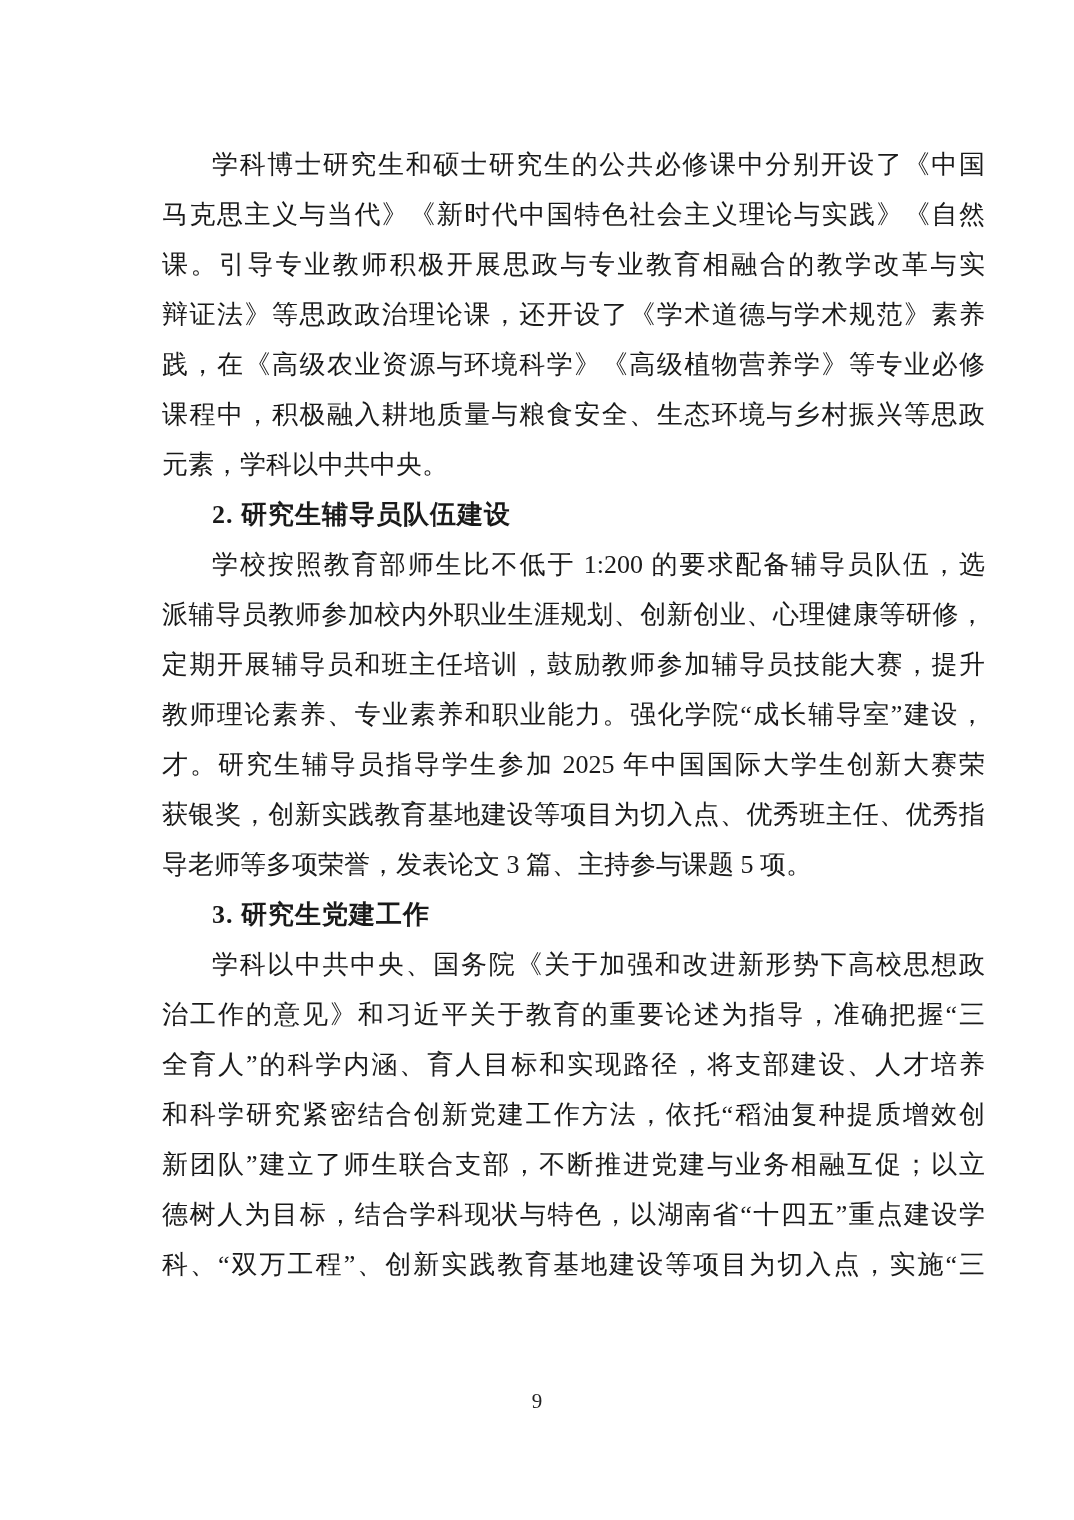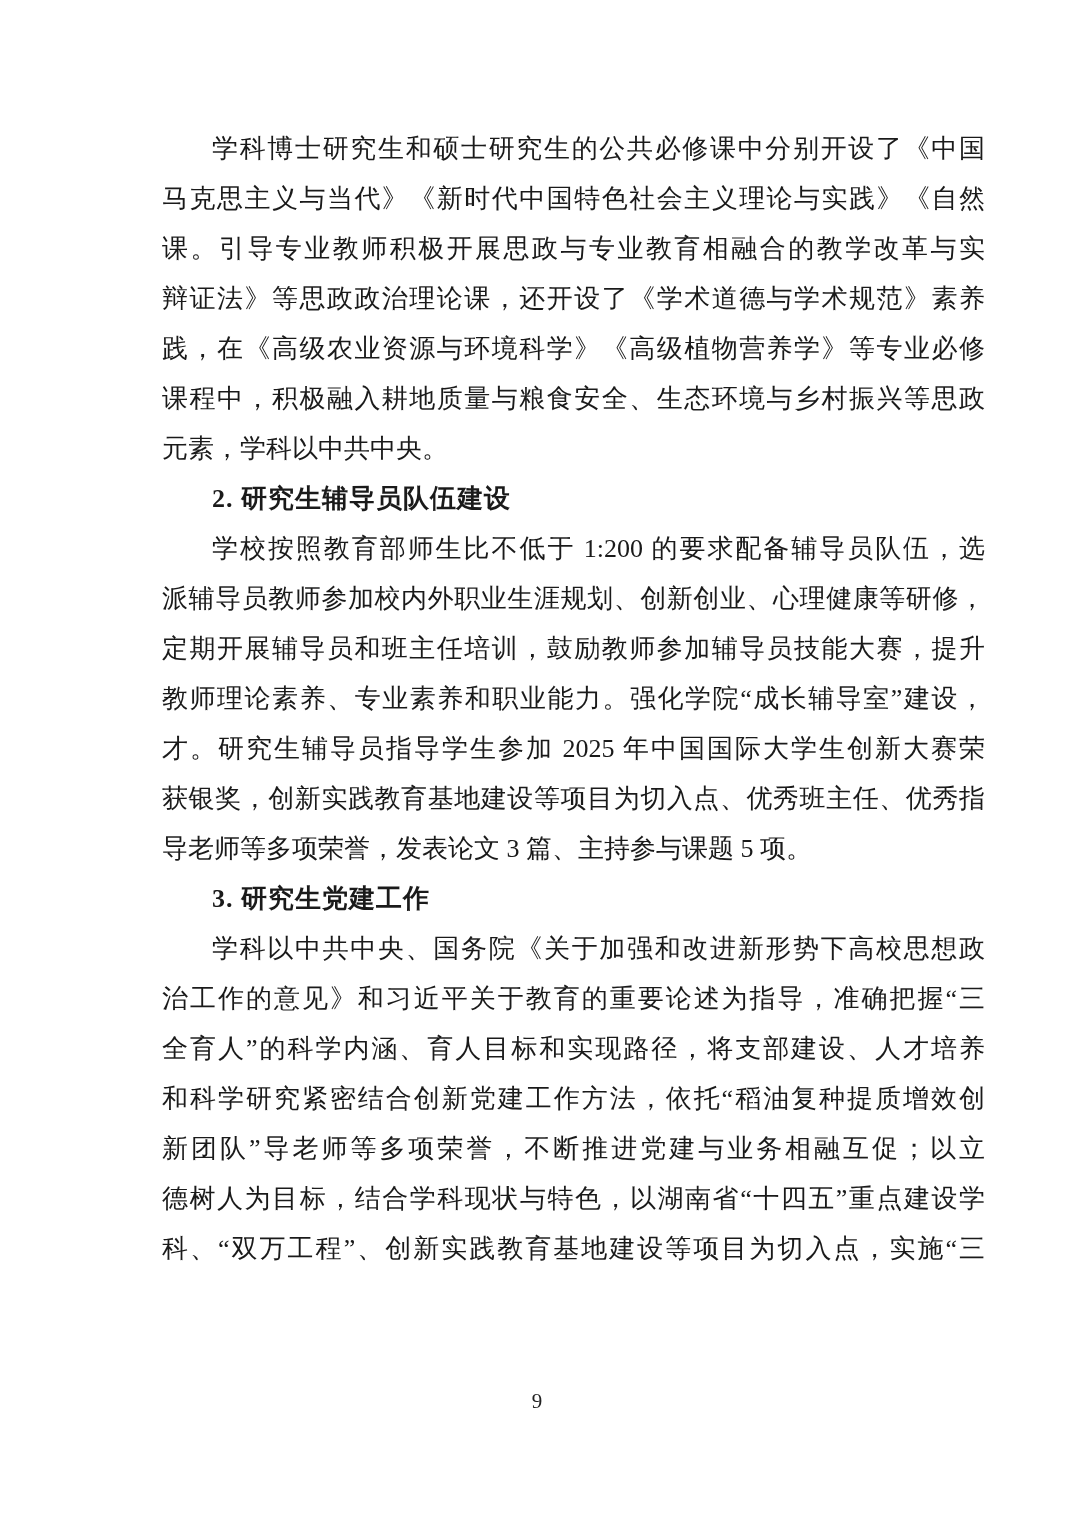--- a/index.html
+++ b/index.html
@@ -13,21 +13,21 @@
     height: 1520px;
     background: #ffffff;
     font-family: "Liberation Serif", "DejaVu Serif", serif;
     color: #1a1a1a;
     overflow: hidden;
     margin: 0 auto;
   }
   .doc-body {
     position: absolute;
     left: 162px;
-    top: 124px;
+    top: 140px;
     width: 823px;
   }
   .block { margin: 0; padding: 0; }
   .line {
     height: 50px;
     line-height: 50px;
     font-size: 26px;
     text-align: justify;
     text-align-last: justify;
     overflow: hidden;
@@ -78,19 +78,19 @@
         <div class="line end">导老师等多项荣誉，发表论文 3 篇、主持参与课题 5 项。</div>
       </div>
       <div class="block heading">
         <div class="line indent end">3. 研究生党建工作</div>
       </div>
       <div class="block paragraph">
         <div class="line indent">学科以中共中央、国务院《关于加强和改进新形势下高校思想政</div>
         <div class="line">治工作的意见》和习近平关于教育的重要论述为指导，准确把握“三</div>
         <div class="line">全育人”的科学内涵、育人目标和实现路径，将支部建设、人才培养</div>
         <div class="line">和科学研究紧密结合创新党建工作方法，依托“稻油复种提质增效创</div>
-        <div class="line">新团队”导老师等多项荣誉，不断推进党建与业务相融互促；以立</div>
+        <div class="line">新团队”建立了师生联合支部，不断推进党建与业务相融互促；以立</div>
         <div class="line">德树人为目标，结合学科现状与特色，以湖南省“十四五”重点建设学</div>
         <div class="line">科、“双万工程”、创新实践教育基地建设等项目为切入点，实施“三</div>
       </div>
     </div>
   <div class="page-number">9</div>
 </div>
 
 </body></html>

